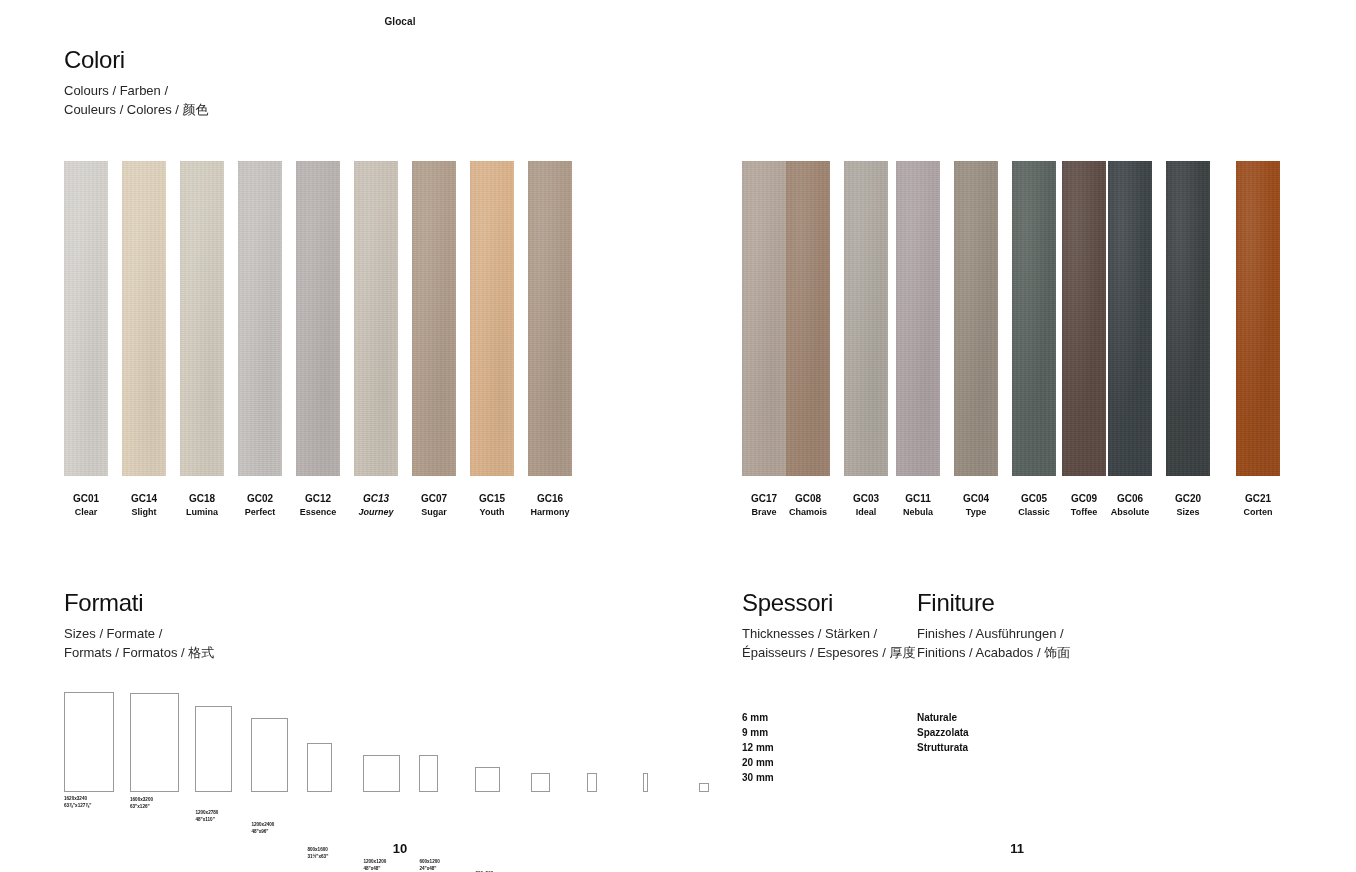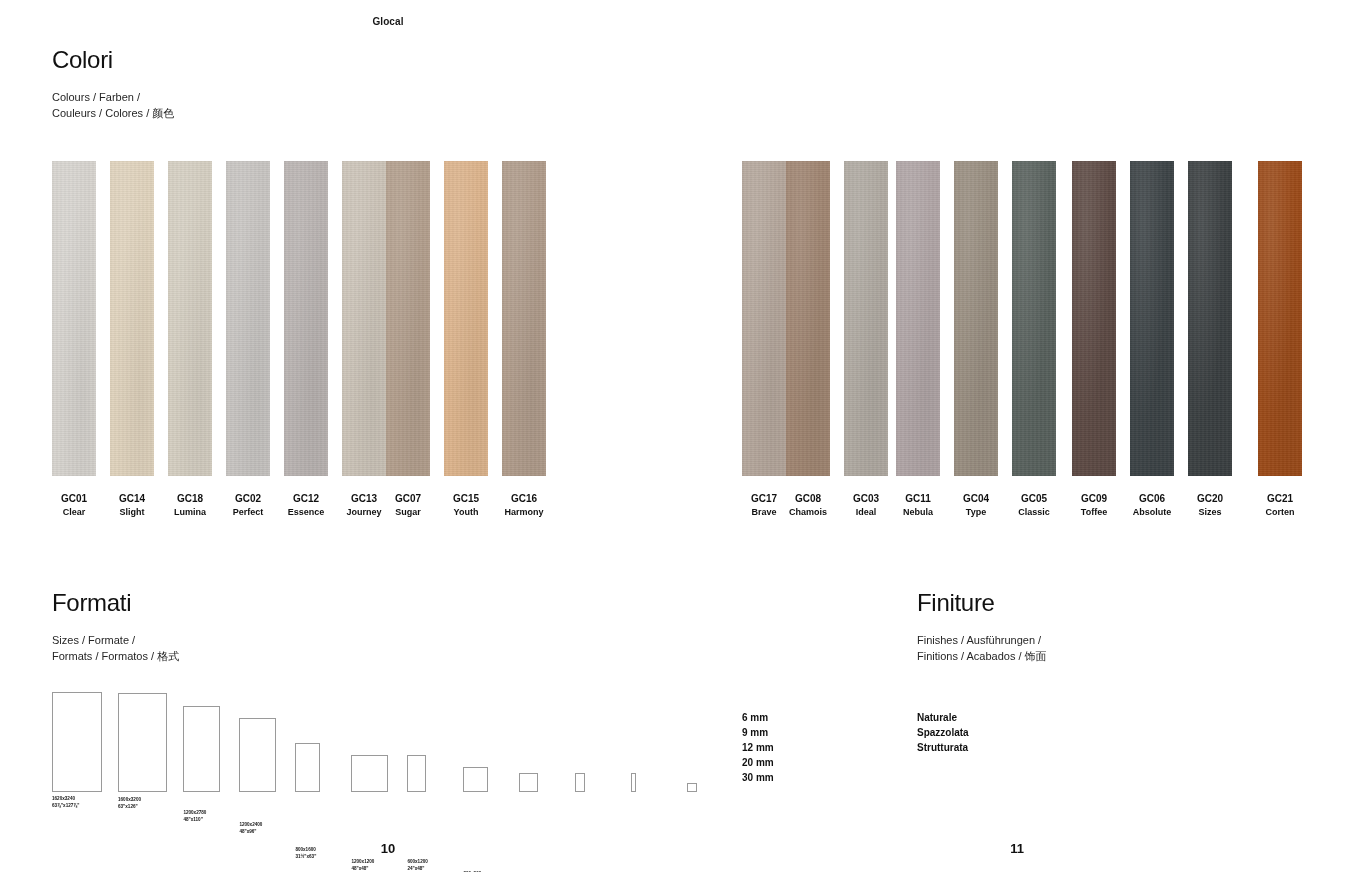--- a/index.html
+++ b/index.html
@@ -2,39 +2,39 @@
 <html><head>
 <meta charset="utf-8">
 <style>
   html,body{margin:0;padding:0;}
   body{
     width:1356px;height:872px;background:#ffffff;
     font-family:"Liberation Sans","DejaVu Sans",sans-serif;
     color:#1a1a1a;overflow:hidden;position:relative;
   }
   .page{position:absolute;top:0;height:872px;width:678px;}
-  .page-left{left:4px;padding-left:30px;}
+  .page-left{left:16px;padding-left:30px;}
   .page-right{left:678px;}
 
   .running-head{
     position:absolute;top:16px;width:100%;text-align:center;
     font-size:10px;font-weight:700;letter-spacing:.1px;color:#161616;
   }
   .folio{
     position:absolute;bottom:16px;width:100%;text-align:center;
     font-size:13px;font-weight:700;color:#111;
   }
 
   .section{position:absolute;}
   .sec-title{
     font-size:24px;font-weight:400;letter-spacing:-.3px;color:#111;
     line-height:1;margin:0;
   }
   .sec-sub{
-    margin-top:18px;font-size:11px;font-weight:400;line-height:1.45;color:#262626;
+    margin-top:10px;font-size:13px;font-weight:400;line-height:1.45;color:#262626;
   }
 
   
   .swatch-row{position:absolute;display:flex;}
   .swatch-cell{display:flex;flex-direction:column;align-items:center;}
   .swatch-chip{
     width:44px;height:315px;position:relative;overflow:hidden;
     background-repeat:no-repeat;
   }
   .swatch-chip::after{
@@ -107,21 +107,21 @@
       <div class="swatch-cell" style="margin-right: 14px;">
         <div class="swatch-chip" style="background: rgb(200, 197, 194);"></div>
         <div class="swatch-code">GC02</div>
         <div class="swatch-name">Perfect</div>
       </div>
       <div class="swatch-cell" style="margin-right: 14px;">
         <div class="swatch-chip" style="background: rgb(186, 180, 178);"></div>
         <div class="swatch-code">GC12</div>
         <div class="swatch-name">Essence</div>
       </div>
-      <div class="swatch-cell" style="">
+      <div class="swatch-cell" style="margin-right: 14px; font-style: italic;">
         <div class="swatch-chip" style="background: rgb(204, 196, 184);"></div>
         <div class="swatch-code">GC13</div>
         <div class="swatch-name">Journey</div>
       </div>
       <div class="swatch-cell" style="margin-right: 14px;">
         <div class="swatch-chip" style="background: rgb(179, 159, 141);"></div>
         <div class="swatch-code">GC07</div>
         <div class="swatch-name">Sugar</div>
       </div>
       <div class="swatch-cell" style="margin-right: 14px;">
@@ -241,26 +241,26 @@
       <div class="swatch-cell" style="margin-right: 14px;">
         <div class="swatch-chip" style="background: rgb(176, 165, 166);"></div>
         <div class="swatch-code">GC11</div>
         <div class="swatch-name">Nebula</div>
       </div>
       <div class="swatch-cell" style="margin-right: 14px;">
         <div class="swatch-chip" style="background: rgb(153, 142, 128);"></div>
         <div class="swatch-code">GC04</div>
         <div class="swatch-name">Type</div>
       </div>
-      <div class="swatch-cell" style="margin-right: 16px; justify-content: space-between;">
+      <div class="swatch-cell" style="margin-right: 6px; justify-content: space-between;">
         <div class="swatch-chip" style="background: rgb(89, 98, 94);"></div>
         <div class="swatch-code">GC05</div>
         <div class="swatch-name">Classic</div>
       </div>
-      <div class="swatch-cell" style="margin-right: 14px; justify-content: space-between;">
+      <div class="swatch-cell" style="margin-right: 2px; justify-content: space-between;">
         <div class="swatch-chip" style="background: rgb(93, 74, 68);"></div>
         <div class="swatch-code">GC09</div>
         <div class="swatch-name">Toffee</div>
       </div>
       <div class="swatch-cell" style="margin-right: 14px;">
         <div class="swatch-chip" style="background: rgb(59, 66, 69);"></div>
         <div class="swatch-code">GC06</div>
         <div class="swatch-name">Absolute</div>
       </div>
       <div class="swatch-cell" style="margin-right: 26px;">
@@ -268,20 +268,27 @@
         <div class="swatch-code">GC20</div>
         <div class="swatch-name">Sizes</div>
       </div>
       <div class="swatch-cell" style="margin-right: 0px;">
         <div class="swatch-chip" style="background: rgb(155, 74, 24);"></div>
         <div class="swatch-code">GC21</div>
         <div class="swatch-name">Corten</div>
       </div>
     </div>
 
+  <div class="section" style="left:64px;top:591px;">
+    <div class="sec-title">Spessori</div>
+    <div class="sec-sub">
+      <div>Thicknesses / Stärken /</div>
+      <div>Épaisseurs / Espesores / 厚度</div>
+    </div>
+  </div>
 
   <div class="section" style="left:239px;top:591px;">
     <div class="sec-title">Finiture</div>
     <div class="sec-sub">
       <div>Finishes / Ausführungen /</div>
       <div>Finitions / Acabados / 饰面</div>
     </div>
   </div>
 
   <div class="list" id="spessori-list" style="left:64px;top:710px;">

